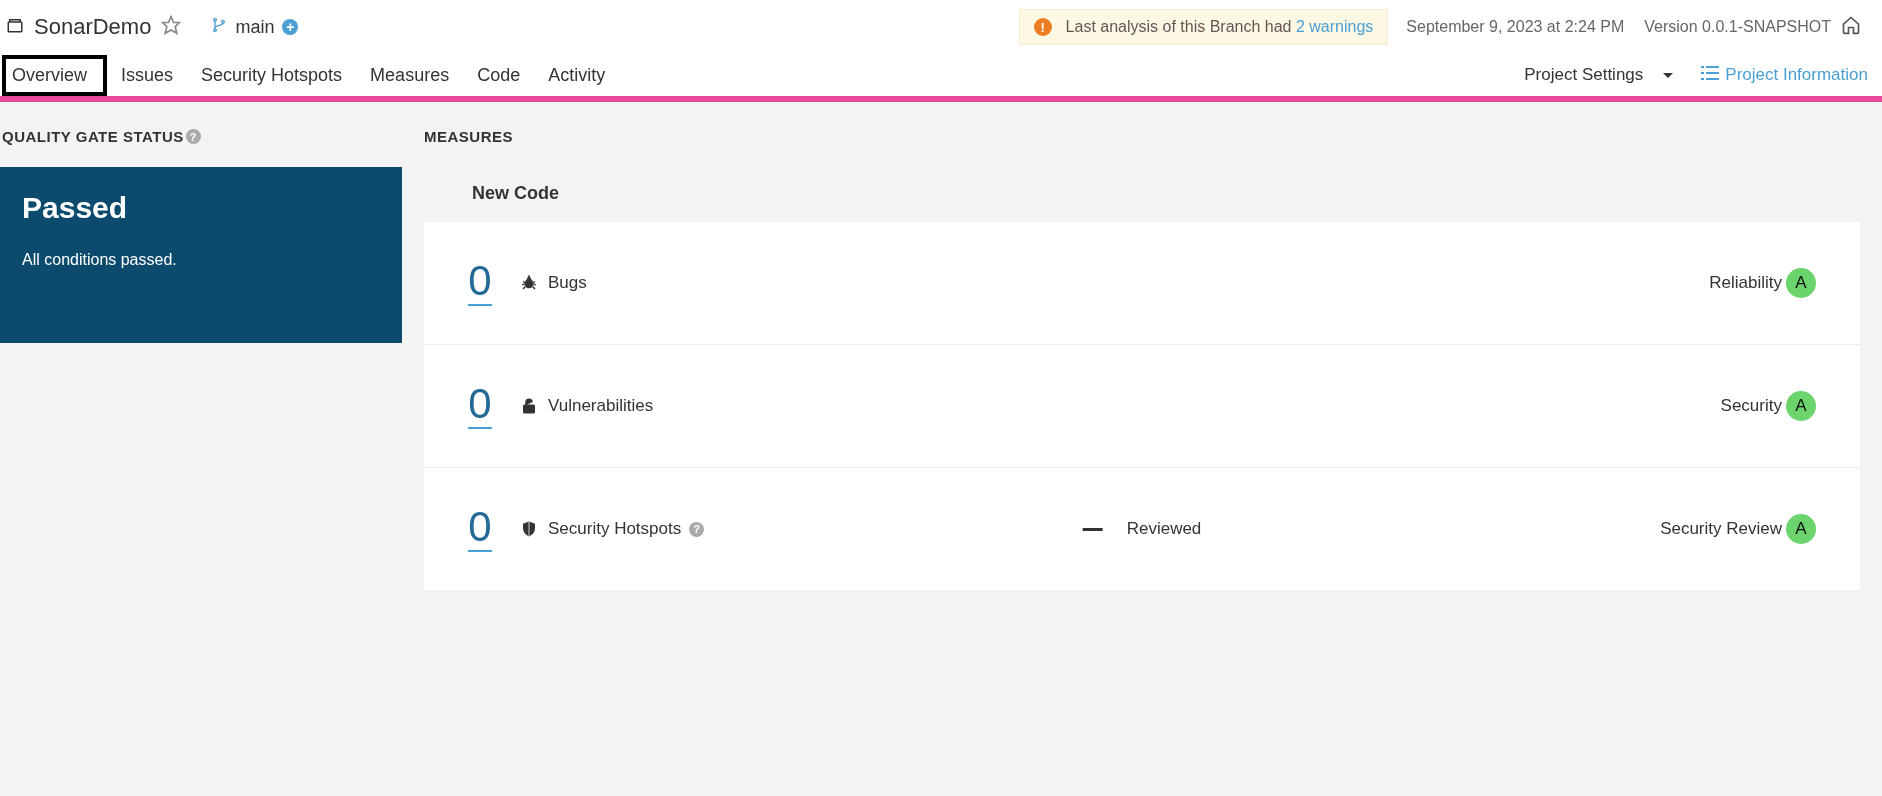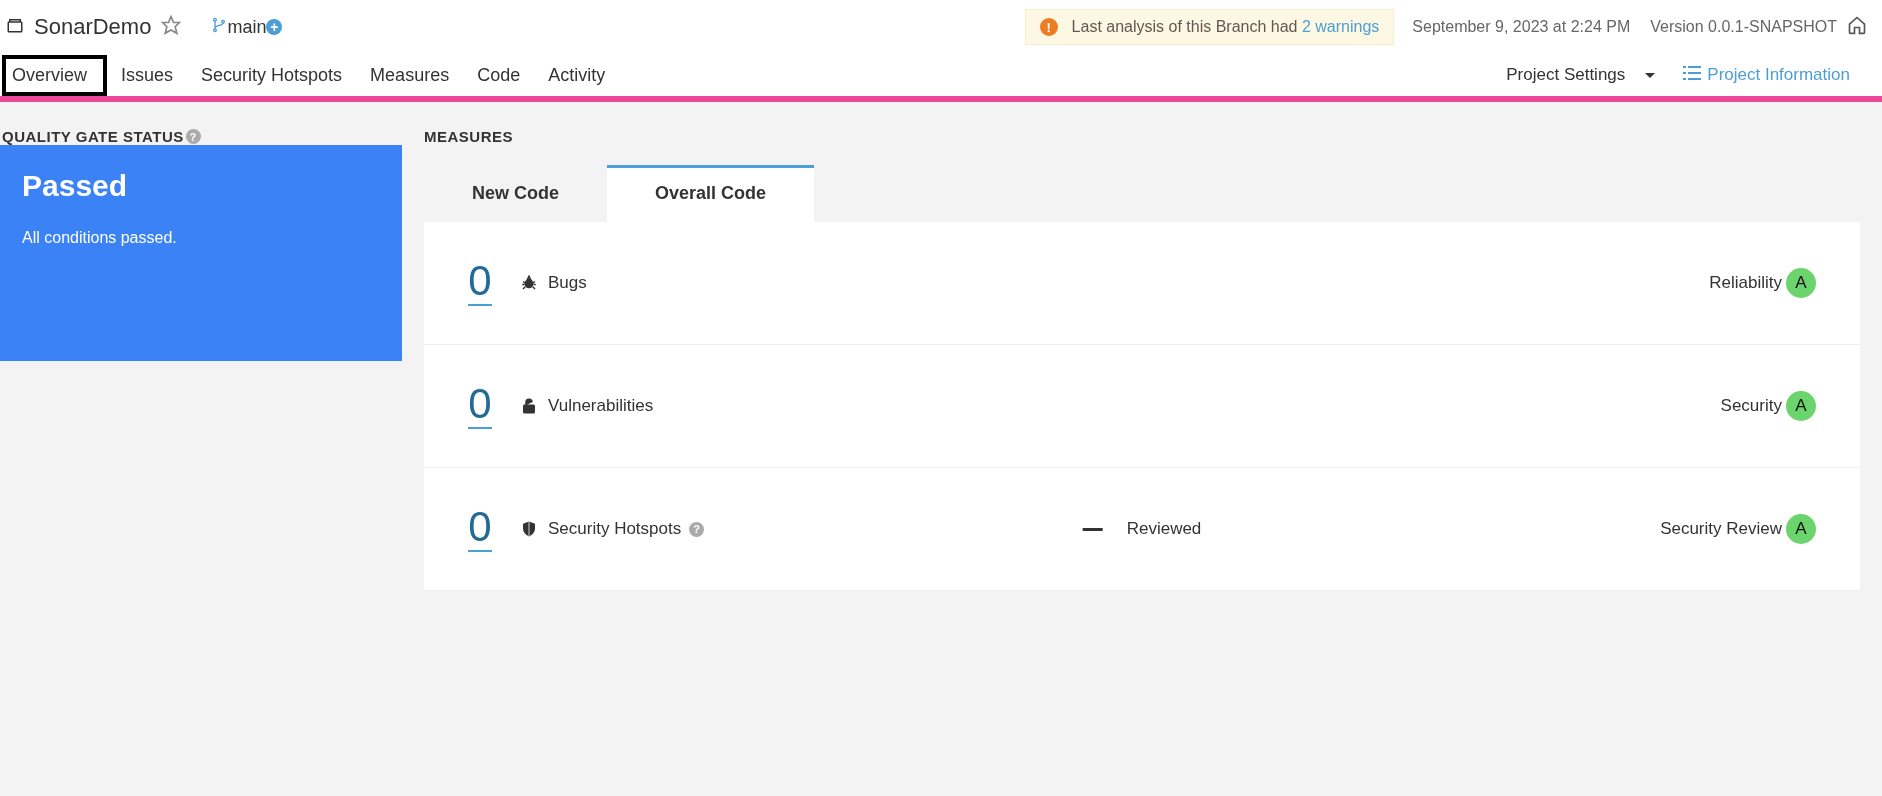--- a/index.html
+++ b/index.html
@@ -1,49 +1,49 @@
 <!DOCTYPE html>
 <html><head>
   <meta charset="utf-8">
   <style>
     * { box-sizing: border-box; margin: 0; padding: 0; }
     body { font-family: -apple-system, BlinkMacSystemFont, "Segoe UI", Helvetica, Arial, sans-serif; color: #333; background: #fff; width: 1882px; }
     
-    .header { display: flex; align-items: center; padding: 8px 15px 8px 6px; height: 54px; }
+    .header { display: flex; align-items: center; padding: 8px 21px 8px 6px; height: 54px; }
     .header-left { display: flex; align-items: center; gap: 10px; flex: 0 0 auto; }
     .project-icon svg { width: 18px; height: 18px; stroke: #333; }
     .project-name { font-size: 22px; color: #333; }
     .star-icon svg { width: 20px; height: 20px; stroke: #888; fill: none; }
-    .branch-wrap { display: flex; align-items: center; gap: 0; margin-left: 20px; }
+    .branch-wrap { display: flex; align-items: center; gap: 8px; margin-left: 20px; }
     .branch-icon svg { width: 16px; height: 16px; stroke: #4b9fd5; fill: none; }
     .branch-name { font-size: 18px; color: #333; }
     .plus-icon { width: 16px; height: 16px; background: #4b9fd5; border-radius: 50%; display: flex; align-items: center; justify-content: center; color: #fff; font-size: 14px; font-weight: bold; line-height: 1; }
     .header-spacer { flex: 1; }
     .warning-banner { display: flex; align-items: center; gap: 14px; background: #fcf8e3; border: 1px solid #faebcc; padding: 8px 14px; font-size: 16px; color: #655; }
     .warning-icon { width: 18px; height: 18px; background: #ed7d20; border-radius: 50%; display: flex; align-items: center; justify-content: center; color: #fff; font-weight: bold; font-size: 13px; }
     .warning-link { color: #4b9fd5; cursor: pointer; }
     .date-text { font-size: 16px; color: #666; margin-left: 18px; }
     .version-text { font-size: 16px; color: #666; margin-left: 20px; }
     .home-icon { margin-left: 10px; }
     .home-icon svg { width: 20px; height: 20px; stroke: #555; fill: none; }
     
     .navbar { display: flex; align-items: center; height: 48px; border-bottom: 6px solid #ec4899; padding: 0 0 0 2px; }
     .nav-item { font-size: 18px; color: #333; padding: 10px 14px; cursor: pointer; }
     .nav-item.active { border: 4px solid #000; padding: 6px 16px 6px 6px; }
     .nav-spacer { flex: 1; }
     .settings-drop { font-size: 17px; color: #333; display: flex; align-items: center; gap: 20px; margin-right: 28px; cursor: pointer; }
     .caret-down { width: 0; height: 0; border-left: 5px solid transparent; border-right: 5px solid transparent; border-top: 5px solid #333; }
-    .project-info { display: flex; align-items: center; gap: 6px; color: #4b9fd5; font-size: 17px; margin-right: 32px; cursor: pointer; }
+    .project-info { display: flex; align-items: center; gap: 6px; color: #4b9fd5; font-size: 17px; margin-right: 14px; cursor: pointer; }
     .list-icon svg { width: 18px; height: 14px; }
     
     .content { display: flex; background: #f3f3f3; min-height: 700px; }
     .sidebar { width: 402px; padding-top: 26px; }
     .qg-label { font-size: 15px; font-weight: bold; color: #333; letter-spacing: 0.5px; padding-left: 2px; display: flex; align-items: center; gap: 2px; }
     .help-icon { width: 15px; height: 15px; background: #aaa; border-radius: 50%; color: #fff; font-size: 11px; display: flex; align-items: center; justify-content: center; font-weight: bold; }
-    .qg-card { background: #3b82f6; color: #fff; padding: 24px 22px 24px 22px; height: 216px; }
+    .qg-card { background: #0c4a6e; color: #fff; margin-top: 22px; padding: 24px 22px 24px 22px; height: 176px; }
     .qg-status { font-size: 30px; font-weight: bold; }
     .qg-sub { font-size: 16px; margin-top: 26px; }
     
     .main { flex: 1; padding: 26px 22px 0 22px; }
     .measures-label { font-size: 15px; font-weight: bold; color: #333; letter-spacing: 0.5px; }
     .tabs { display: flex; margin-top: 20px; background: #f3f3f3; width: fit-content; }
     .tab { padding: 18px 48px; font-size: 18px; font-weight: bold; cursor: pointer; background: #f3f3f3; }
     .tab.active { background: #fff; border-top: 3px solid #4b9fd5; padding-top: 15px; }
     
     .metrics { background: #fff; }
@@ -142,21 +142,20 @@
     <div class="qg-card">
       <div class="qg-status">Passed</div>
       <div class="qg-sub">All conditions passed.</div>
     </div>
   </div>
 
   <div class="main">
     <div class="measures-label">MEASURES</div>
     <div class="tabs">
       <div class="tab">New Code</div>
-      <div class="tab active">Overall Code</div>
     </div>
     <div class="metrics">
 
       <div class="metric-row rel-row">
         <span class="metric-value">0</span>
         <span class="metric-icon">
           <svg viewBox="0 0 24 24">
               <circle cx="12" cy="13" r="6"></circle>
               <path d="M12 3l2 4h-4zM4 10l3 2M20 10l-3 2M4 20l3-3M20 20l-3-3M3 14h3M21 14h-3" stroke="#333" stroke-width="2" fill="none"></path>
             </svg>

